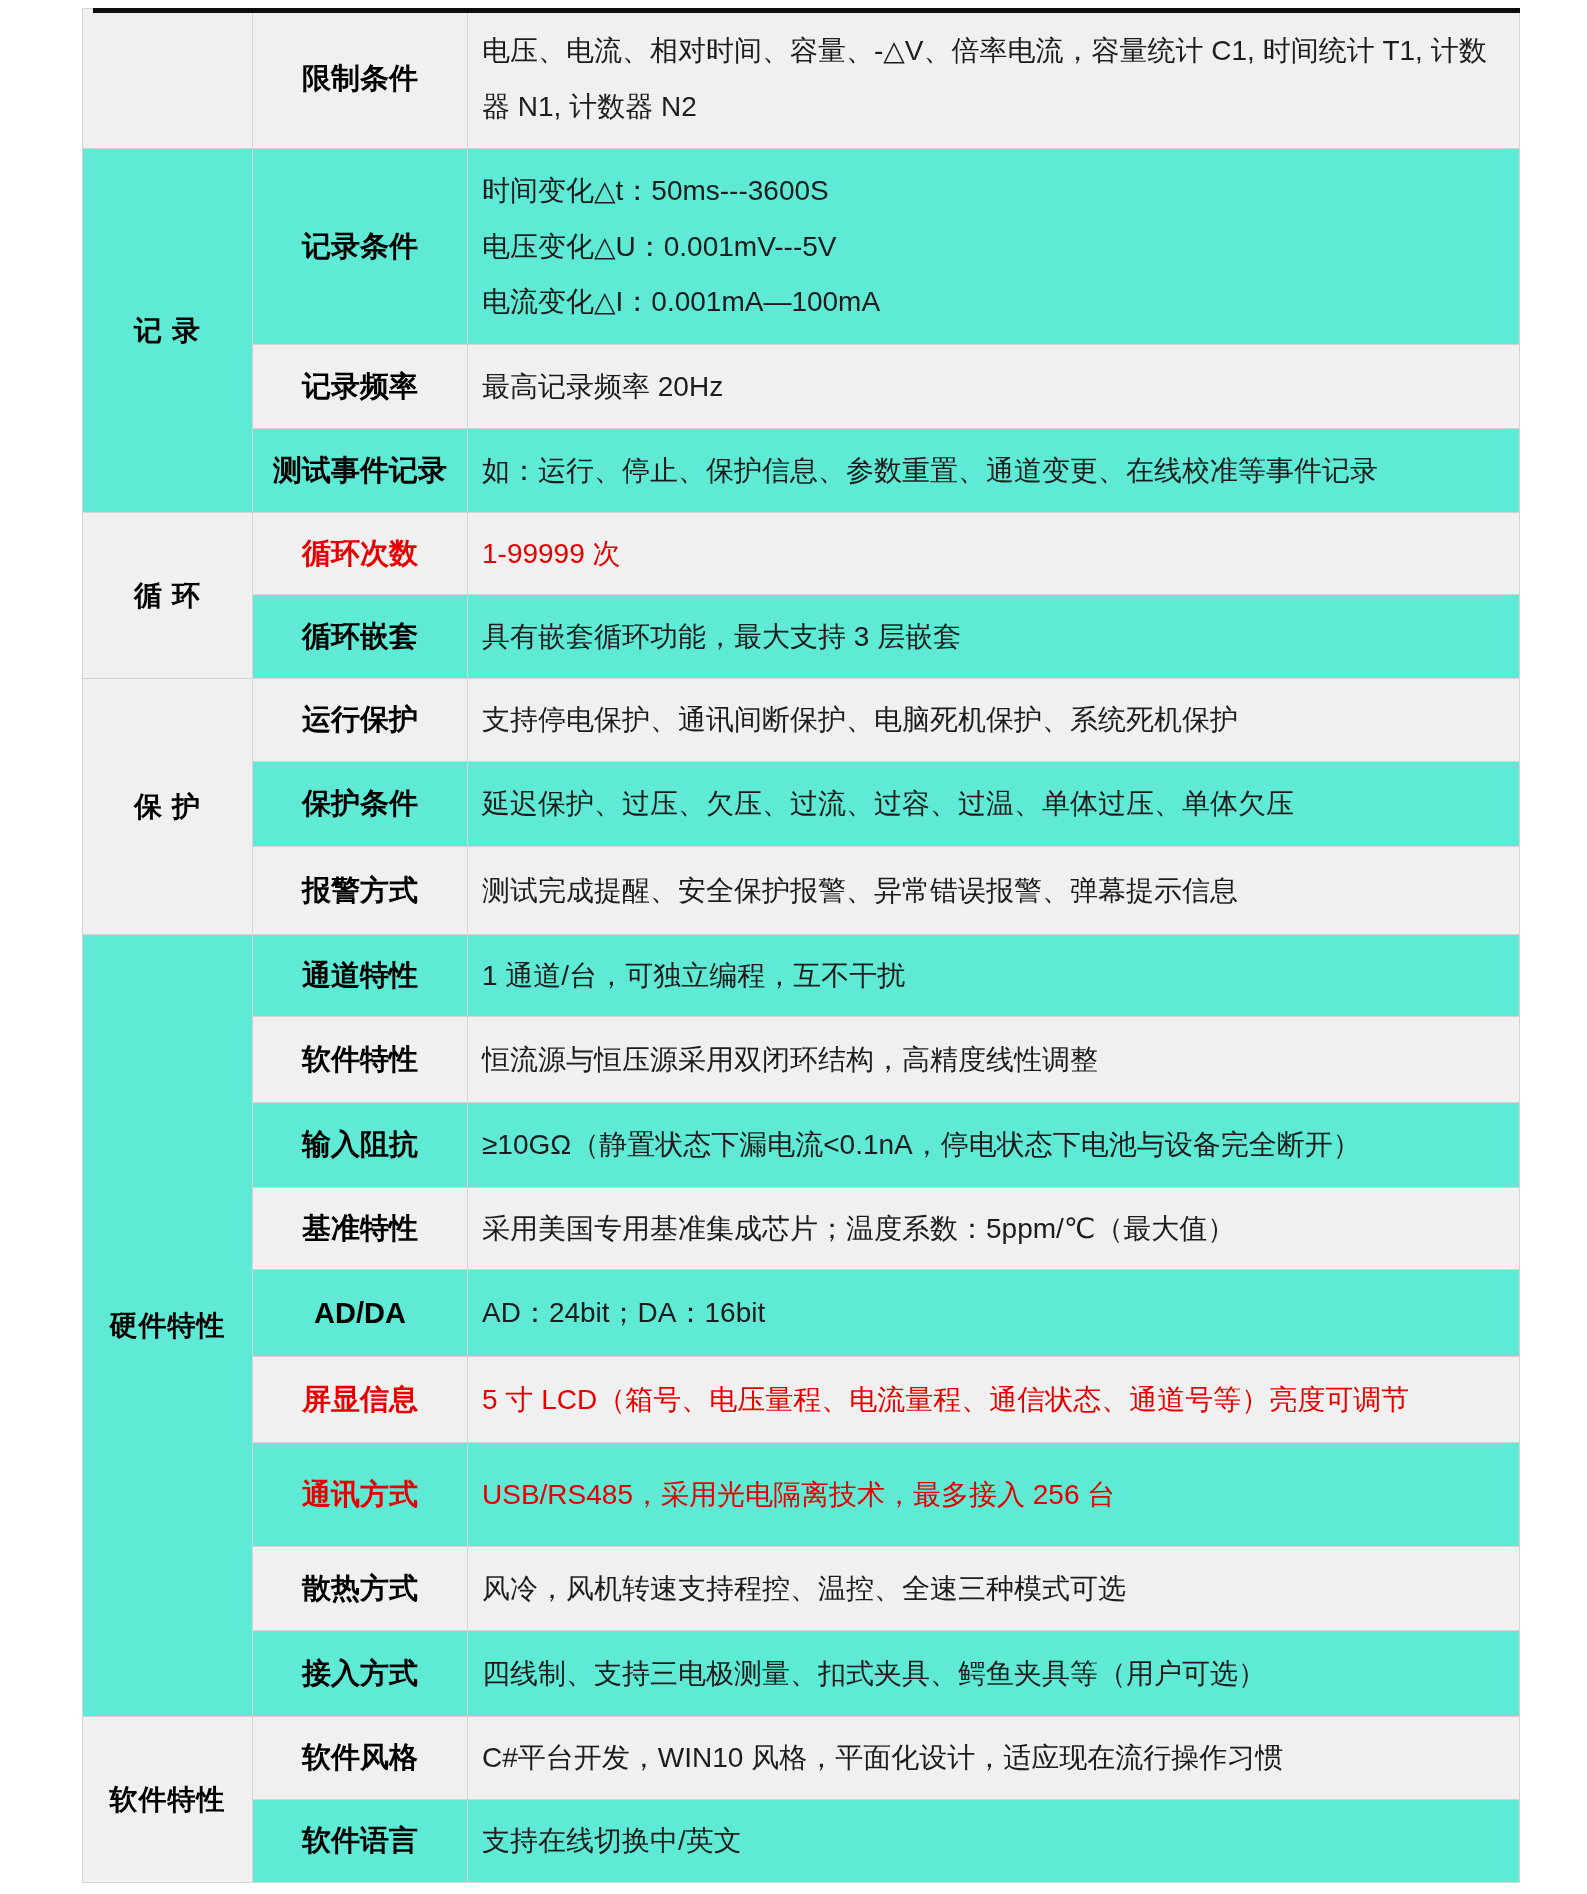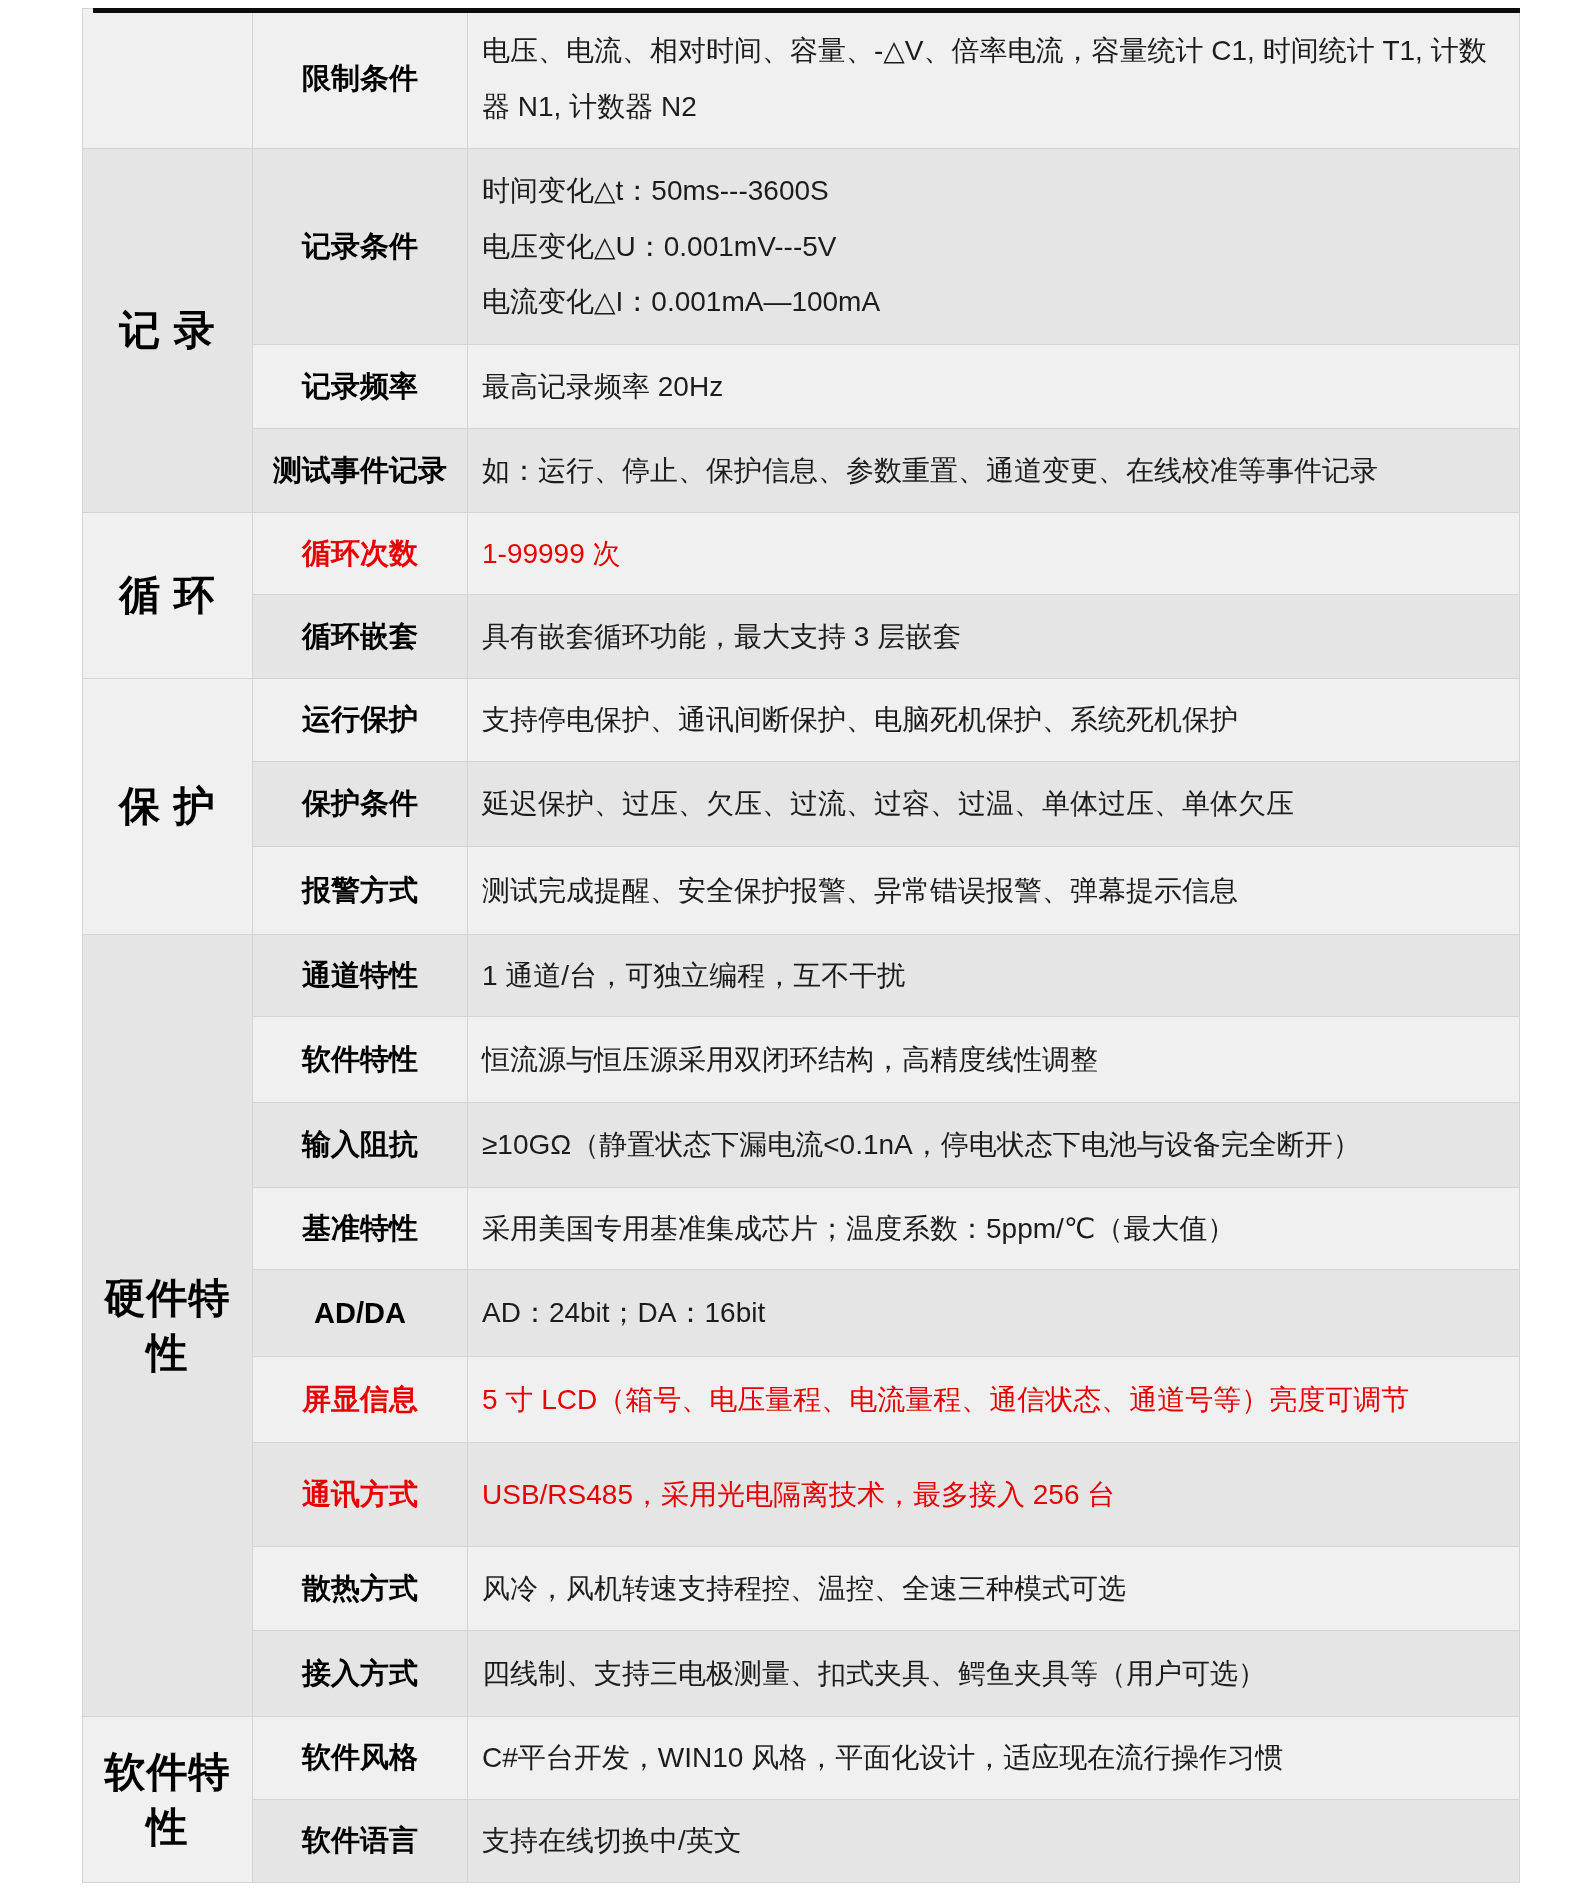--- a/index.html
+++ b/index.html
@@ -12,27 +12,27 @@
   .topline{position:absolute;left:11px;right:0;top:0;height:5px;background:#0d0d0d;z-index:3;}
   table.spec{
     border-collapse:collapse;table-layout:fixed;width:100%;
     border:1px solid #d4d4d4;
   }
   col.c1{width:170px;}
   col.c2{width:215px;}
   td{
     border:1px solid #d4d4d4;
     vertical-align:middle;
-    background:#e5e5e5;
+    background:#5eead4;
     color:#1c1c1c;
     overflow:hidden;
   }
   td.shade{background:#f0f0f0;}
   td.cat{
-    font-weight:700;font-size:41px;text-align:center;color:#000000;
+    font-weight:700;font-size:28px;text-align:center;color:#000000;
     letter-spacing:1px;
   }
   td.lbl{
     font-weight:700;font-size:29px;text-align:center;color:#000000;
     padding:0 6px;
   }
   td.val{
     font-size:28px;line-height:1.98;
     padding:6px 24px 6px 14px;text-align:left;
   }

